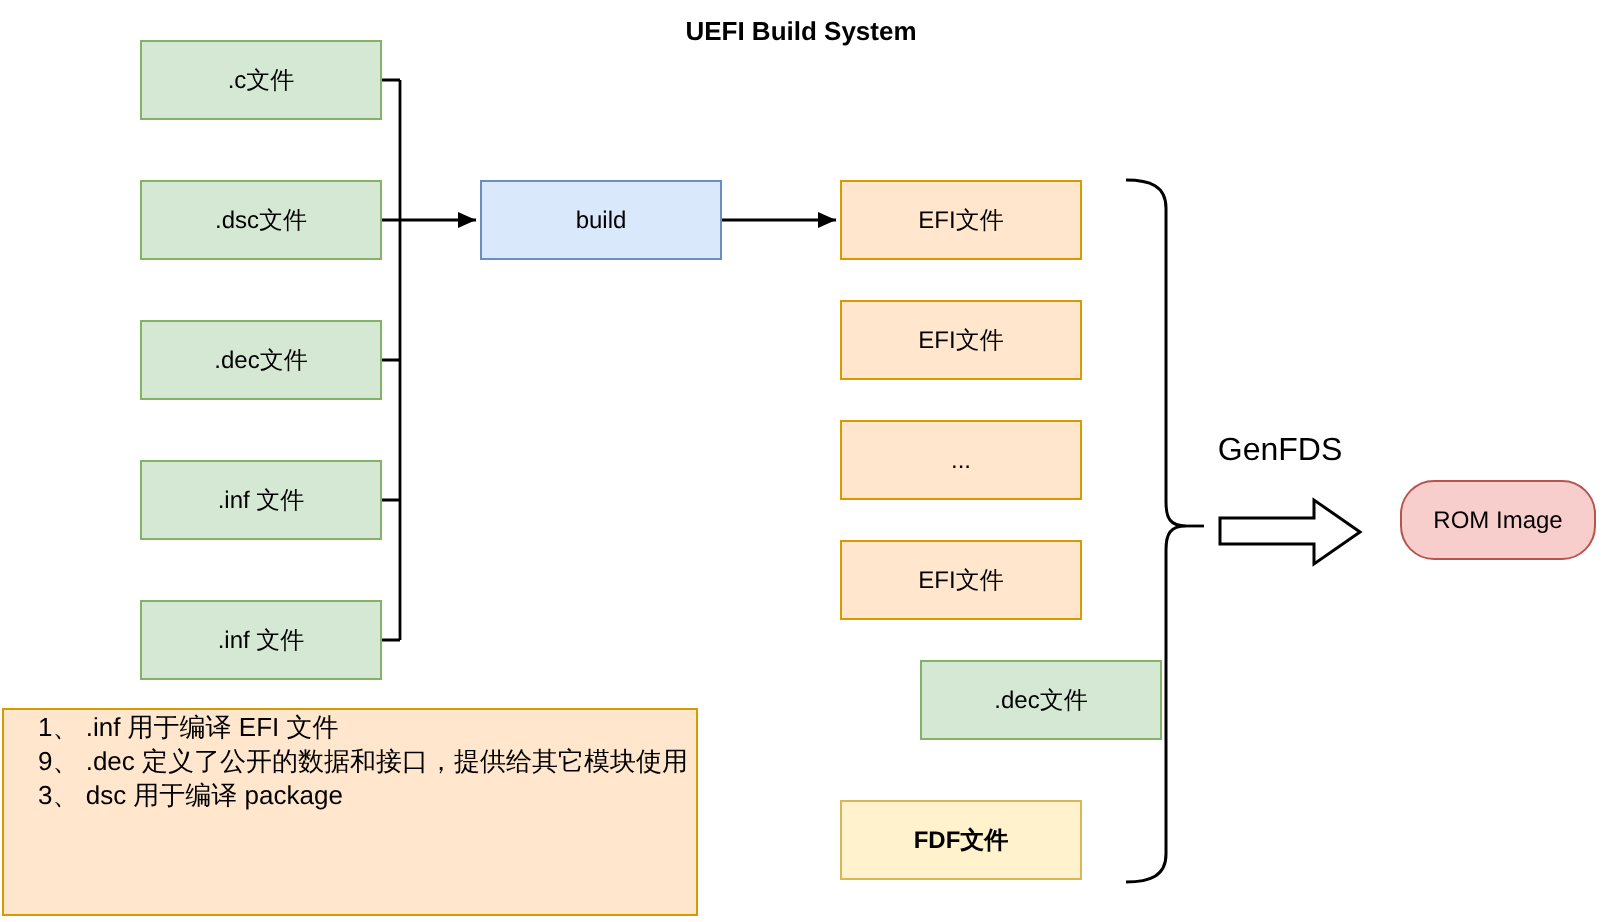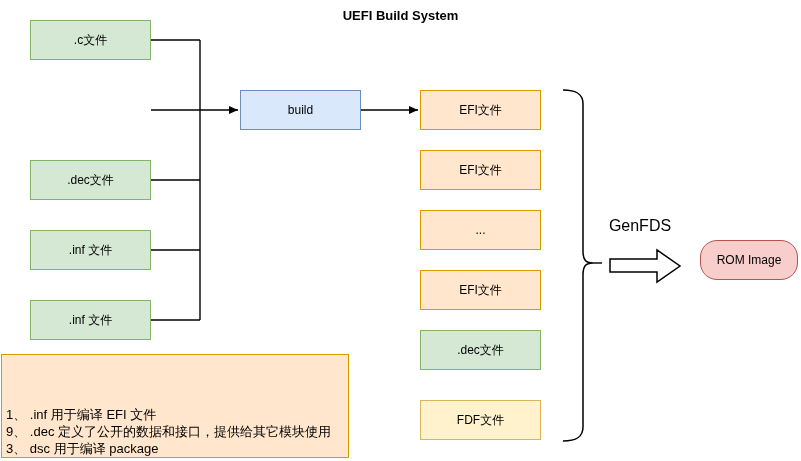--- a/index.html
+++ b/index.html
@@ -37,21 +37,21 @@
     height: 38px;
     border: 1px solid;
     display: flex;
     align-items: center;
     justify-content: center;
     font-size: 12px;
     color: #000;
     text-align: center;
     box-sizing: content-box;
   }
-  .green  { background: var(--green_fill, #d5e8d4);  border-color: var(--green_stroke, #82b366); }
+  .green  { background: var(--green_fill, #d5e8d4);  border-color: var(--green_stroke, #82b366); margin-left: 40px; }
   .blue   { background: var(--blue_fill, #dae8fc);   border-color: var(--blue_stroke, #6c8ebf); }
   .orange { background: var(--orange_fill, #ffe6cc); border-color: var(--orange_stroke, #d79b00); }
   .yellow { background: var(--yellow_fill, #fff2cc); border-color: var(--yellow_stroke, #d6b656); }
   .pink   { background: var(--pink_fill, #f8cecc);   border-color: var(--pink_stroke, #b85450); border-radius: 17px; }
   #title {
     position: absolute;
     left: 0; top: 8px;
     width: 801px;
     text-align: center;
     font-size: 13px;
@@ -68,25 +68,25 @@
   }
   #note-box {
     position: absolute;
     left: 1px; top: 354px;
     width: 348px;
     height: 104px;
     border: 1px solid var(--orange_stroke, #d79b00);
     background: var(--orange_fill, #ffe6cc);
     display: flex;
     flex-direction: column;
-    justify-content: flex-end;
+    justify-content: flex-start;
     font-size: 13px;
     color: #000;
     line-height: 17px;
-    padding-left: 4px;
+    padding-left: 17px;
     box-sizing: border-box;
   }
   #watermark {
     position: absolute;
     right: 14px; top: 437px;
     font-size: 13px;
     color: var(--watermark, #b9b9b9);
   }
 </style>
 </head>
@@ -113,32 +113,33 @@
 
     <path class="wire" style="stroke-width:1.5" d="M563 90 C575 90 583 93 583 104 L583 251 C583 259 585 263 593 263 C585 263 583 267 583 275 L583 427 C583 438 575 441 563 441"></path>
     <path class="wire" d="M593 263 H602"></path>
 
     <path class="block-arrow" d="M610 259 H657 V250 L680 266 L657 282 V272 H610 Z"></path>
   </svg>
 
   <div id="title">UEFI Build System</div>
 
   <div class="node green" style="left:30px; top:20px;">.c文件</div>
+  <div class="node green" style="left:30px; top:90px;">.dsc文件</div>
   <div class="node green" style="left:30px; top:160px;">.dec文件</div>
   <div class="node green" style="left:30px; top:230px;">.inf 文件</div>
   <div class="node green" style="left:30px; top:300px;">.inf 文件</div>
 
   <div class="node blue" style="left:240px; top:90px;">build</div>
 
   <div class="node orange" style="left:420px; top:90px;">EFI文件</div>
   <div class="node orange" style="left:420px; top:150px;">EFI文件</div>
   <div class="node orange" style="left:420px; top:210px;">...</div>
   <div class="node orange" style="left:420px; top:270px;">EFI文件</div>
   <div class="node green" style="left:420px; top:330px;">.dec文件</div>
-  <div class="node yellow" style="left:420px; top:400px;">FDF文件</div>
+  <div class="node yellow" style="left:420px; top:400px;font-weight:bold;">FDF文件</div>
 
   <div id="genfds-label">GenFDS</div>
   <div class="node pink" style="left:700px; top:240px; width:96px;">ROM Image</div>
 
   <div id="note-box">
     <div>1、 .inf 用于编译 EFI 文件</div>
     <div>9、 .dec 定义了公开的数据和接口，提供给其它模块使用</div>
     <div>3、 dsc 用于编译 package</div>
   </div>
 

